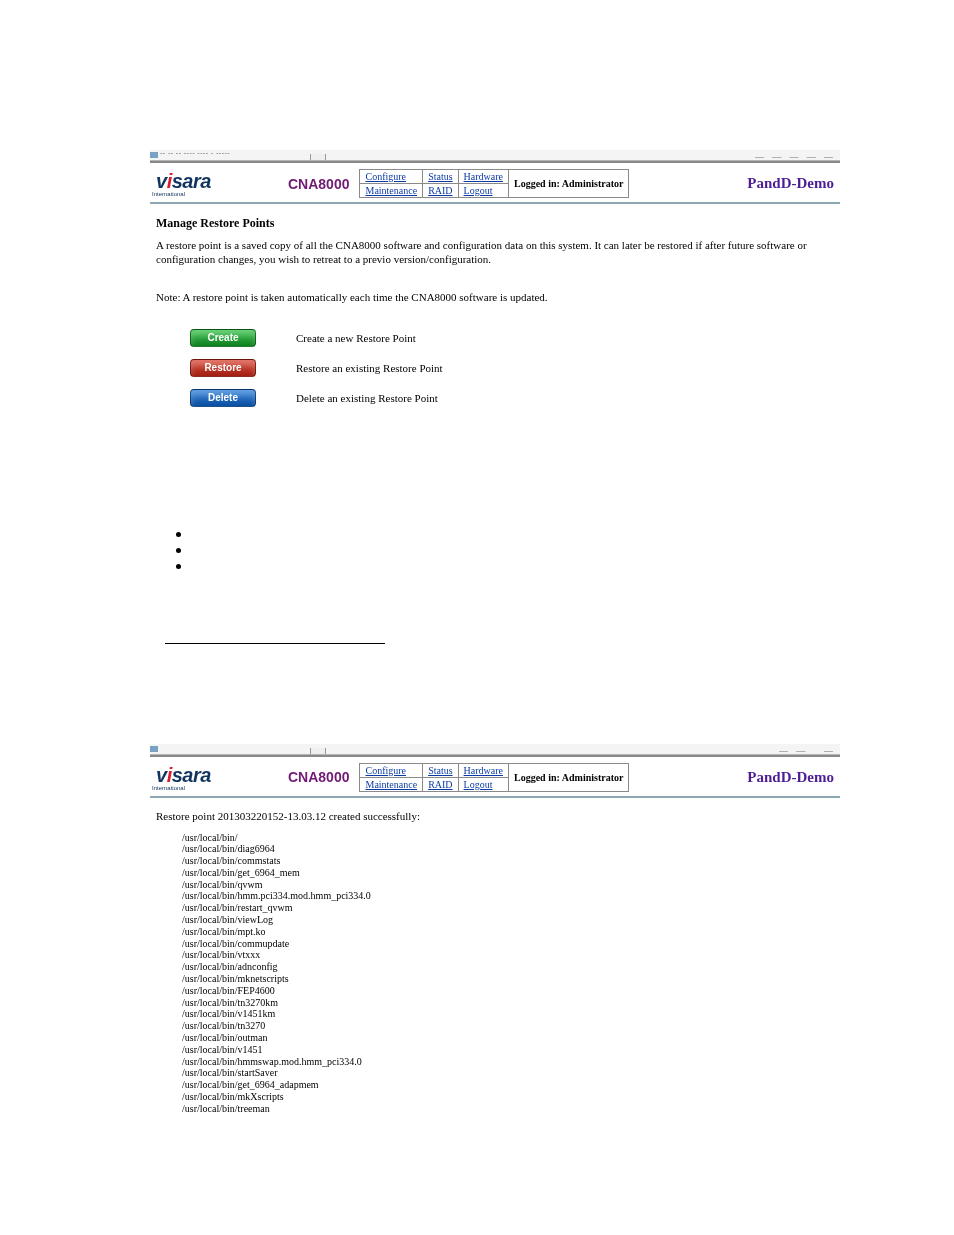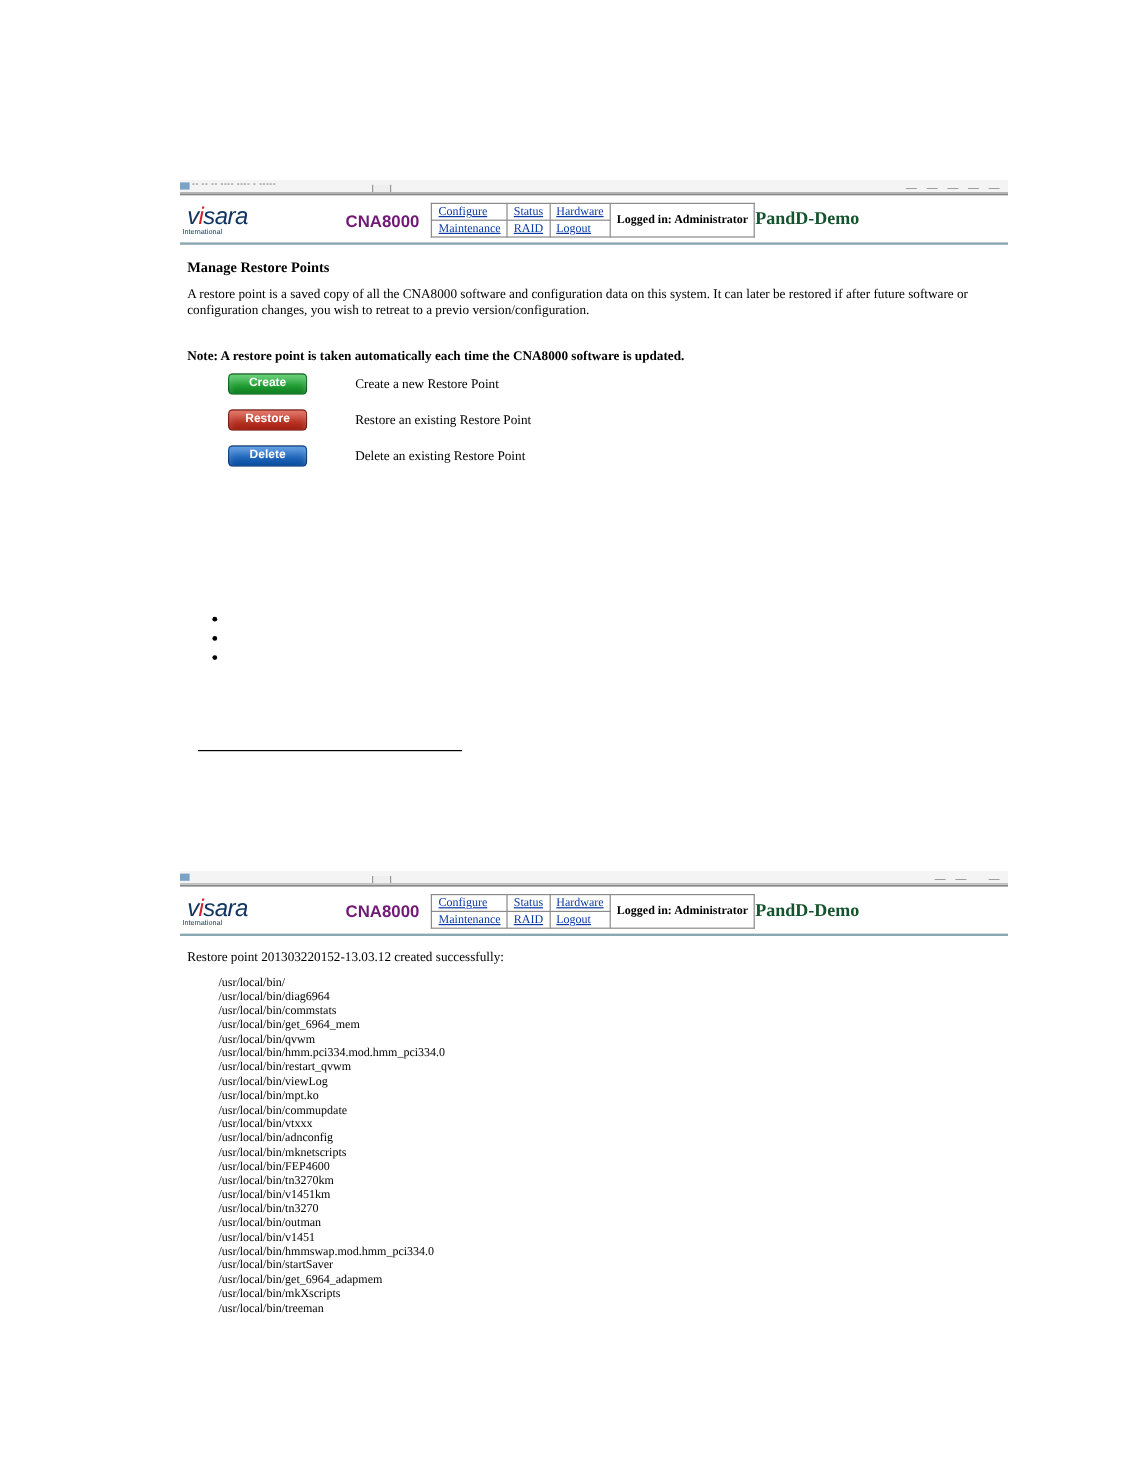--- a/index.html
+++ b/index.html
@@ -77,21 +77,21 @@
     border-bottom: 2px solid #8aa7b2;
   }
   .logo {
     display: flex;
     align-items: baseline;
     gap: 6px;
     min-width: 130px;
   }
   .logo .brand {
     font-family: Arial, Helvetica, sans-serif;
-    font-weight: 400;
+    font-weight: 700;
     font-style: italic;
     font-size: 20px;
     color: #10345f;
     letter-spacing: -0.5px;
   }
   .logo .brand .i-dot {
     color: #d81e2c;
   }
   .logo .sub {
     font-family: Arial, Helvetica, sans-serif;
@@ -122,39 +122,39 @@
   .navbox a {
     color: #0b3aa5;
     text-decoration: underline;
   }
   .navbox .status-cell {
     font-weight: 700;
     color: #000;
   }
   .env-name {
     flex: 1;
-    text-align: left;
+    text-align: right;
     font-family: "Times New Roman", serif;
     font-weight: 700;
     font-size: 15px;
-    color: #14532d;
+    color: #4c1d95;
   }
   .content {
     padding: 6px 6px 6px 30px;
     font-size: 11px;
     color: #000;
   }
   .content h3 {
     font-family: Liberation Serif, serif;
     font-weight: 700;
     font-size: 12px;
     margin: 6px 0 8px -24px;
   }
   .desc { margin: 0 0 24px -24px; line-height: 1.25; }
-  .note { margin: 0 0 8px -24px; font-weight: bold; }
+  .note { margin: 0 0 26px -24px; }
   .action-row {
     display: flex;
     align-items: center;
     gap: 40px;
     margin: 0 0 12px 10px;
   }
   .pill-btn {
     width: 64px;
     height: 16px;
     border-radius: 4px;

